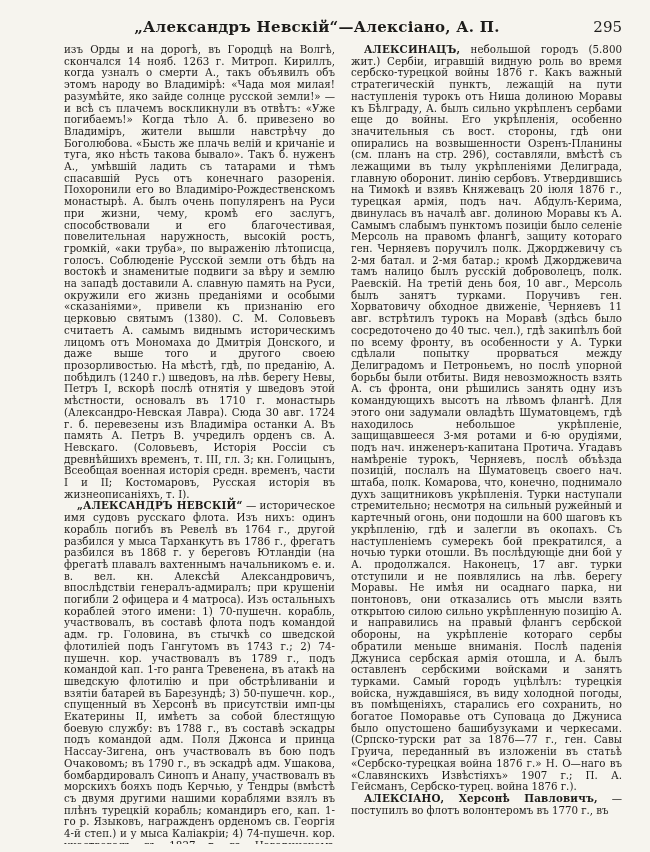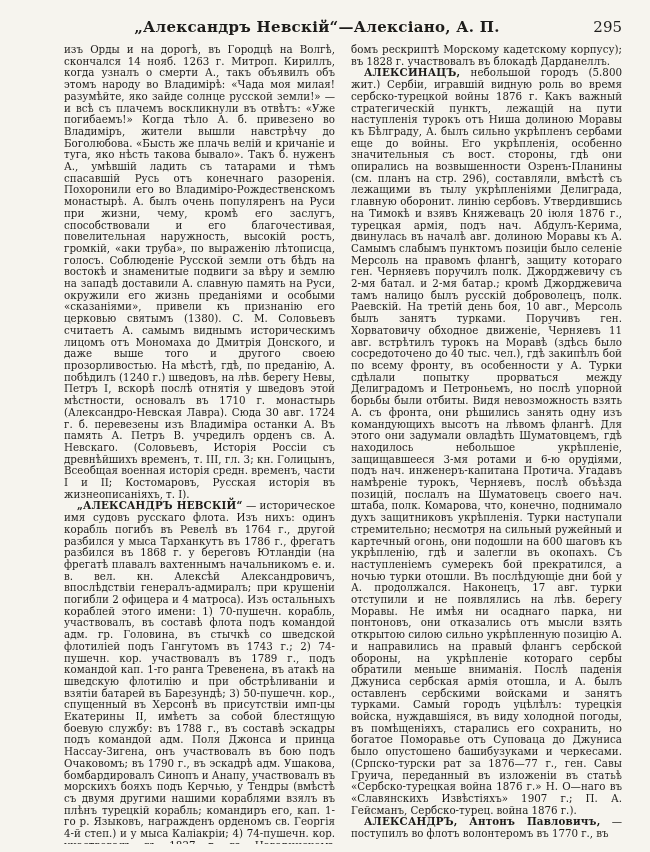--- a/index.html
+++ b/index.html
@@ -79,21 +79,20 @@
 
   <div class="columns">
 
     <div class="col">
       <p class="para cont"><span>изъ Орды и на дорогѣ, въ Городцѣ на Волгѣ, скончался 14 нояб. 1263 г. Митроп. Кириллъ, когда узналъ о смерти А., такъ объявилъ объ этомъ народу во Владимірѣ: «Чада моя милая! разумѣйте, яко зайде солнце русской земли!» — и всѣ съ плачемъ воскликнули въ отвѣтъ: «Уже погибаемъ!» Когда тѣло А. б. привезено во Владиміръ, жители вышли навстрѣчу до Боголюбова. «Бысть же плачь велій и кричаніе и туга, яко нѣсть такова бывало». Такъ б. нуженъ А., умѣвшій ладить съ татарами и тѣмъ спасавшій Русь отъ конечнаго разоренія. Похоронили его во Владиміро-Рождественскомъ монастырѣ. А. былъ очень популяренъ на Руси при жизни, чему, кромѣ его заслугъ, способствовали и его благочестивая, повелительная наружность, высокій ростъ, громкій, «аки труба», по выраженію лѣтописца, голосъ. Соблюденіе Русской земли отъ бѣдъ на востокѣ и знаменитые подвиги за вѣру и землю на западѣ доставили А. славную память на Руси, окружили его жизнь преданіями и особыми «сказаніями», привели къ признанію его церковью святымъ (1380). С. М. Соловьевъ считаетъ А. самымъ виднымъ историческимъ лицомъ отъ Мономаха до Дмитрія Донского, и даже выше того и другого своею прозорливостью. На мѣстѣ, гдѣ, по преданію, А. побѣдилъ (1240 г.) шведовъ, на лѣв. берегу Невы, Петръ I, вскорѣ послѣ отнятія у шведовъ этой мѣстности, основалъ въ 1710 г. монастырь (Александро-Невская Лавра). Сюда 30 авг. 1724 г. б. перевезены изъ Владиміра останки А. Въ память А. Петръ В. учредилъ орденъ св. А. Невскаго. (Соловьевъ, Исторія Россіи съ древнѣйшихъ временъ, т. III, гл. 3; кн. Голицынъ, Всеобщая военная исторія средн. временъ, части I и II; Костомаровъ, Русская исторія въ жизнеописаніяхъ, т. I).</span></p>
 
       <p class="para article"><b class="headword">„АЛЕКСАНДРЪ НЕВСКІЙ“</b><span> — историческое имя судовъ русскаго флота. Изъ нихъ: одинъ корабль погибъ въ Ревелѣ въ 1764 г., другой разбился у мыса Тарханкутъ въ 1786 г., фрегатъ разбился въ 1868 г. у береговъ Ютландіи (на фрегатѣ плавалъ вахтеннымъ начальникомъ е. и. в. вел. кн. Алексѣй Александровичъ, впослѣдствіи генералъ-адмиралъ; при крушеніи погибли 2 офицера и 4 матроса). Изъ остальныхъ кораблей этого имени: 1) 70-пушечн. корабль, участвовалъ, въ составѣ флота подъ командой адм. гр. Головина, въ стычкѣ со шведской флотиліей подъ Гангутомъ въ 1743 г.; 2) 74-пушечн. кор. участвовалъ въ 1789 г., подъ командой кап. 1-го ранга Тревенена, въ атакѣ на шведскую флотилію и при обстрѣливаніи и взятіи батарей въ Барезундѣ; 3) 50-пушечн. кор., спущенный въ Херсонѣ въ присутствіи имп-цы Екатерины II, имѣетъ за собой блестящую боевую службу: въ 1788 г., въ составѣ эскадры подъ командой адм. Поля Джонса и принца Нассау-Зигена, онъ участвовалъ въ бою подъ Очаковомъ; въ 1790 г., въ эскадрѣ адм. Ушакова, бомбардировалъ Синопъ и Анапу, участвовалъ въ морскихъ бояхъ подъ Керчью, у Тендры (вмѣстѣ съ двумя другими нашими кораблями взялъ въ плѣнъ турецкій корабль; командиръ его, кап. 1-го р. Языковъ, награжденъ орденомъ св. Георгія 4-й степ.) и у мыса Каліакріи; 4) 74-пушечн. кор. участвовалъ въ 1827 г. въ Наваринскомъ сраженіи и взялъ въ плѣнъ турецкій фрегатъ (флагъ этого фрегата б. пожалованъ Николаемъ I въ осо-</span></p>
     </div>
 
     <div class="col">
-      <p class="para cont"><span>бомъ рескриптѣ Морскому кадетскому корпусу); въ 1828 г. участвовалъ въ блокадѣ Дарданеллъ.</span></p>
 
       <p class="para article"><b class="headword">АЛЕКСИНАЦЪ,</b><span> небольшой городъ (5.800 жит.) Сербіи, игравшій видную роль во время сербско-турецкой войны 1876 г. Какъ важный стратегическій пунктъ, лежащій на пути наступленія турокъ отъ Ниша долиною Моравы къ Бѣлграду, А. былъ сильно укрѣпленъ сербами еще до войны. Его укрѣпленія, особенно значительныя съ вост. стороны, гдѣ они опирались на возвышенности Озренъ-Планины (см. планъ на стр. 296), составляли, вмѣстѣ съ лежащими въ тылу укрѣпленіями Делиграда, главную оборонит. линію сербовъ. Утвердившись на Тимокѣ и взявъ Княжевацъ 20 іюля 1876 г., турецкая армія, подъ нач. Абдулъ-Керима, двинулась въ началѣ авг. долиною Моравы къ А. Самымъ слабымъ пунктомъ позиціи было селеніе Мерсоль на правомъ флангѣ, защиту котораго ген. Черняевъ поручилъ полк. Джорджевичу съ 2-мя батал. и 2-мя батар.; кромѣ Джорджевича тамъ налицо былъ русскій доброволецъ, полк. Раевскій. На третій день боя, 10 авг., Мерсоль былъ занятъ турками. Поручивъ ген. Хорватовичу обходное движеніе, Черняевъ 11 авг. встрѣтилъ турокъ на Моравѣ (здѣсь было сосредоточено до 40 тыс. чел.), гдѣ закипѣлъ бой по всему фронту, въ особенности у А. Турки сдѣлали попытку прорваться между Делиградомъ и Петроньемъ, но послѣ упорной борьбы были отбиты. Видя невозможность взять А. съ фронта, они рѣшились занять одну изъ командующихъ высотъ на лѣвомъ флангѣ. Для этого они задумали овладѣть Шуматовцемъ, гдѣ находилось небольшое укрѣпленіе, защищавшееся 3-мя ротами и 6-ю орудіями, подъ нач. инженеръ-капитана Протича. Угадавъ намѣреніе турокъ, Черняевъ, послѣ объѣзда позицій, послалъ на Шуматовецъ своего нач. штаба, полк. Комарова, что, конечно, поднимало духъ защитниковъ укрѣпленія. Турки наступали стремительно; несмотря на сильный ружейный и картечный огонь, они подошли на 600 шаговъ къ укрѣпленію, гдѣ и залегли въ окопахъ. Съ наступленіемъ сумерекъ бой прекратился, а ночью турки отошли. Въ послѣдующіе дни бой у А. продолжался. Наконецъ, 17 авг. турки отступили и не появлялись на лѣв. берегу Моравы. Не имѣя ни осаднаго парка, ни понтоновъ, они отказались отъ мысли взять открытою силою сильно укрѣпленную позицію А. и направились на правый флангъ сербской обороны, на укрѣпленіе котораго сербы обратили меньше вниманія. Послѣ паденія Джуниса сербская армія отошла, и А. былъ оставленъ сербскими войсками и занятъ турками. Самый городъ уцѣлѣлъ: турецкія войска, нуждавшіяся, въ виду холодной погоды, въ помѣщеніяхъ, старались его сохранить, но богатое Поморавье отъ Суповаца до Джуниса было опустошено башибузуками и черкесами. (Српско-турски рат за 1876—77 г., ген. Савы Груича, переданный въ изложеніи въ статьѣ «Сербско-турецкая война 1876 г.» Н. О—наго въ «Славянскихъ Извѣстіяхъ» 1907 г.; П. А. Гейсманъ, Сербско-турец. война 1876 г.).</span></p>
 
-      <p class="para article"><b class="headword">АЛЕКСАНДРЪ, Антонъ Павловичъ,</b><span> — поступилъ во флотъ волонтеромъ въ 1770 г., въ</span></p>
+      <p class="para article"><b class="headword">АЛЕКСІАНО, Херсонѣ Павловичъ,</b><span> — поступилъ во флотъ волонтеромъ въ 1770 г., въ</span></p>
     </div>
 
   </div>
 </div>
 
 </body></html>

